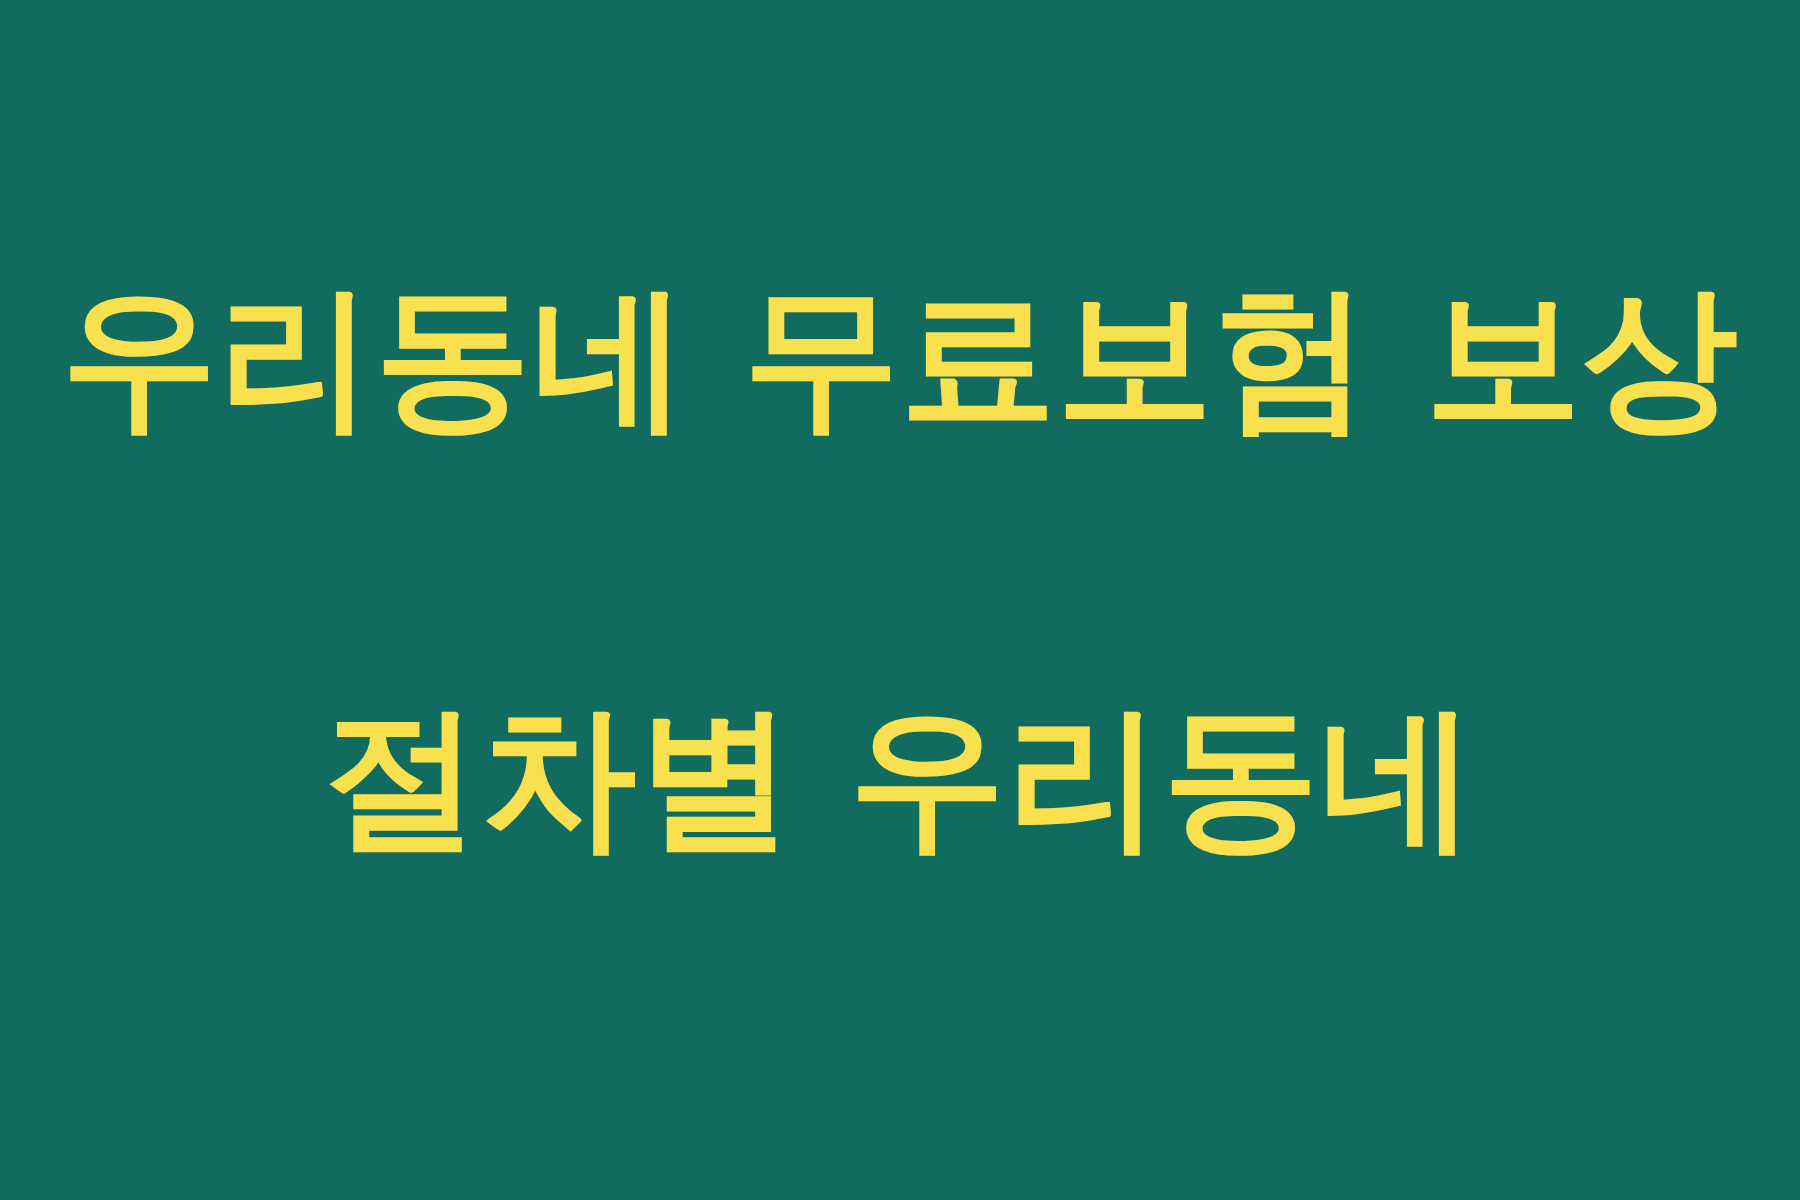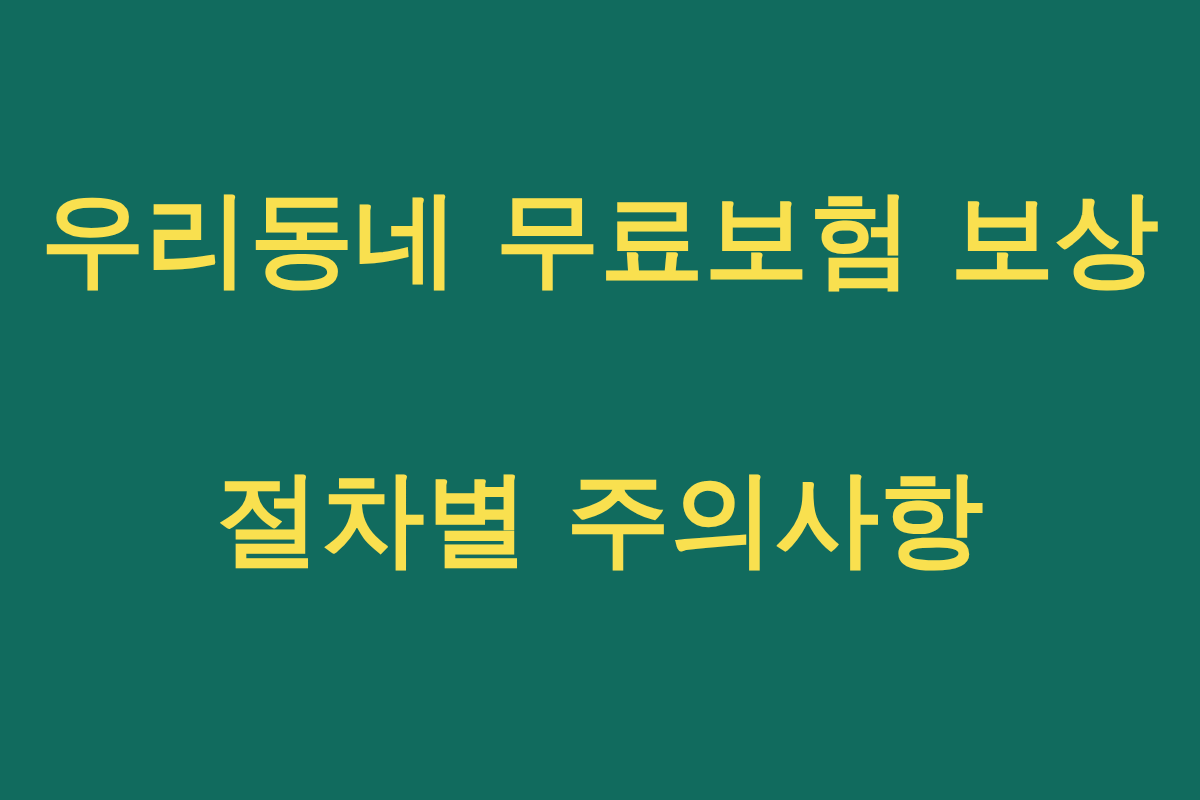--- a/index.html
+++ b/index.html
@@ -50,16 +50,16 @@
     display: block;
   }
 </style>
 </head>
 <body style="background-color: rgb(17, 107, 94);">
 
 <div class="card" style="background-color: rgb(17, 107, 94); width: 1200px; height: 800px;">
 
   <h1 class="headline" style="color: rgb(249, 224, 79); text-align: center;">
     <span class="line">우리동네 무료보험 보상</span>
-    <span class="line">절차별 주의사항</span>
+    <span class="line">절차별 우리동네</span>
   </h1>
 
 </div>
 
 </body></html>

